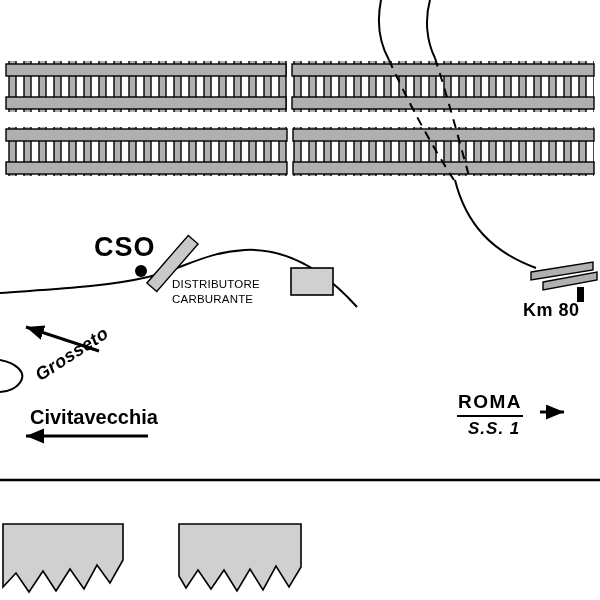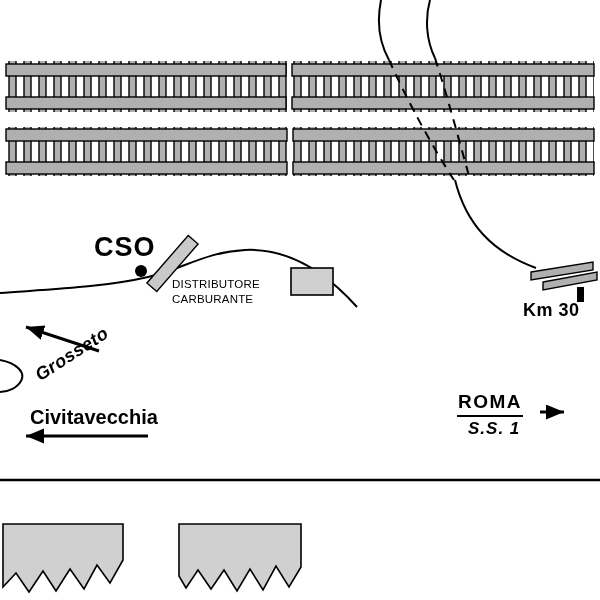--- a/index.html
+++ b/index.html
@@ -133,15 +133,15 @@
   </div>
 
   <div class="label grosseto-label">Grosseto</div>
 
   <div class="label civitavecchia-label">Civitavecchia</div>
 
   <div class="label roma-label">ROMA</div>
 
   <div class="label ss1-label">S.S. 1</div>
 
-  <div class="label km70-label">Km 30</div>
+  <div class="label km70-label">Km 80</div>
 
 </div>
 
 </body></html>

